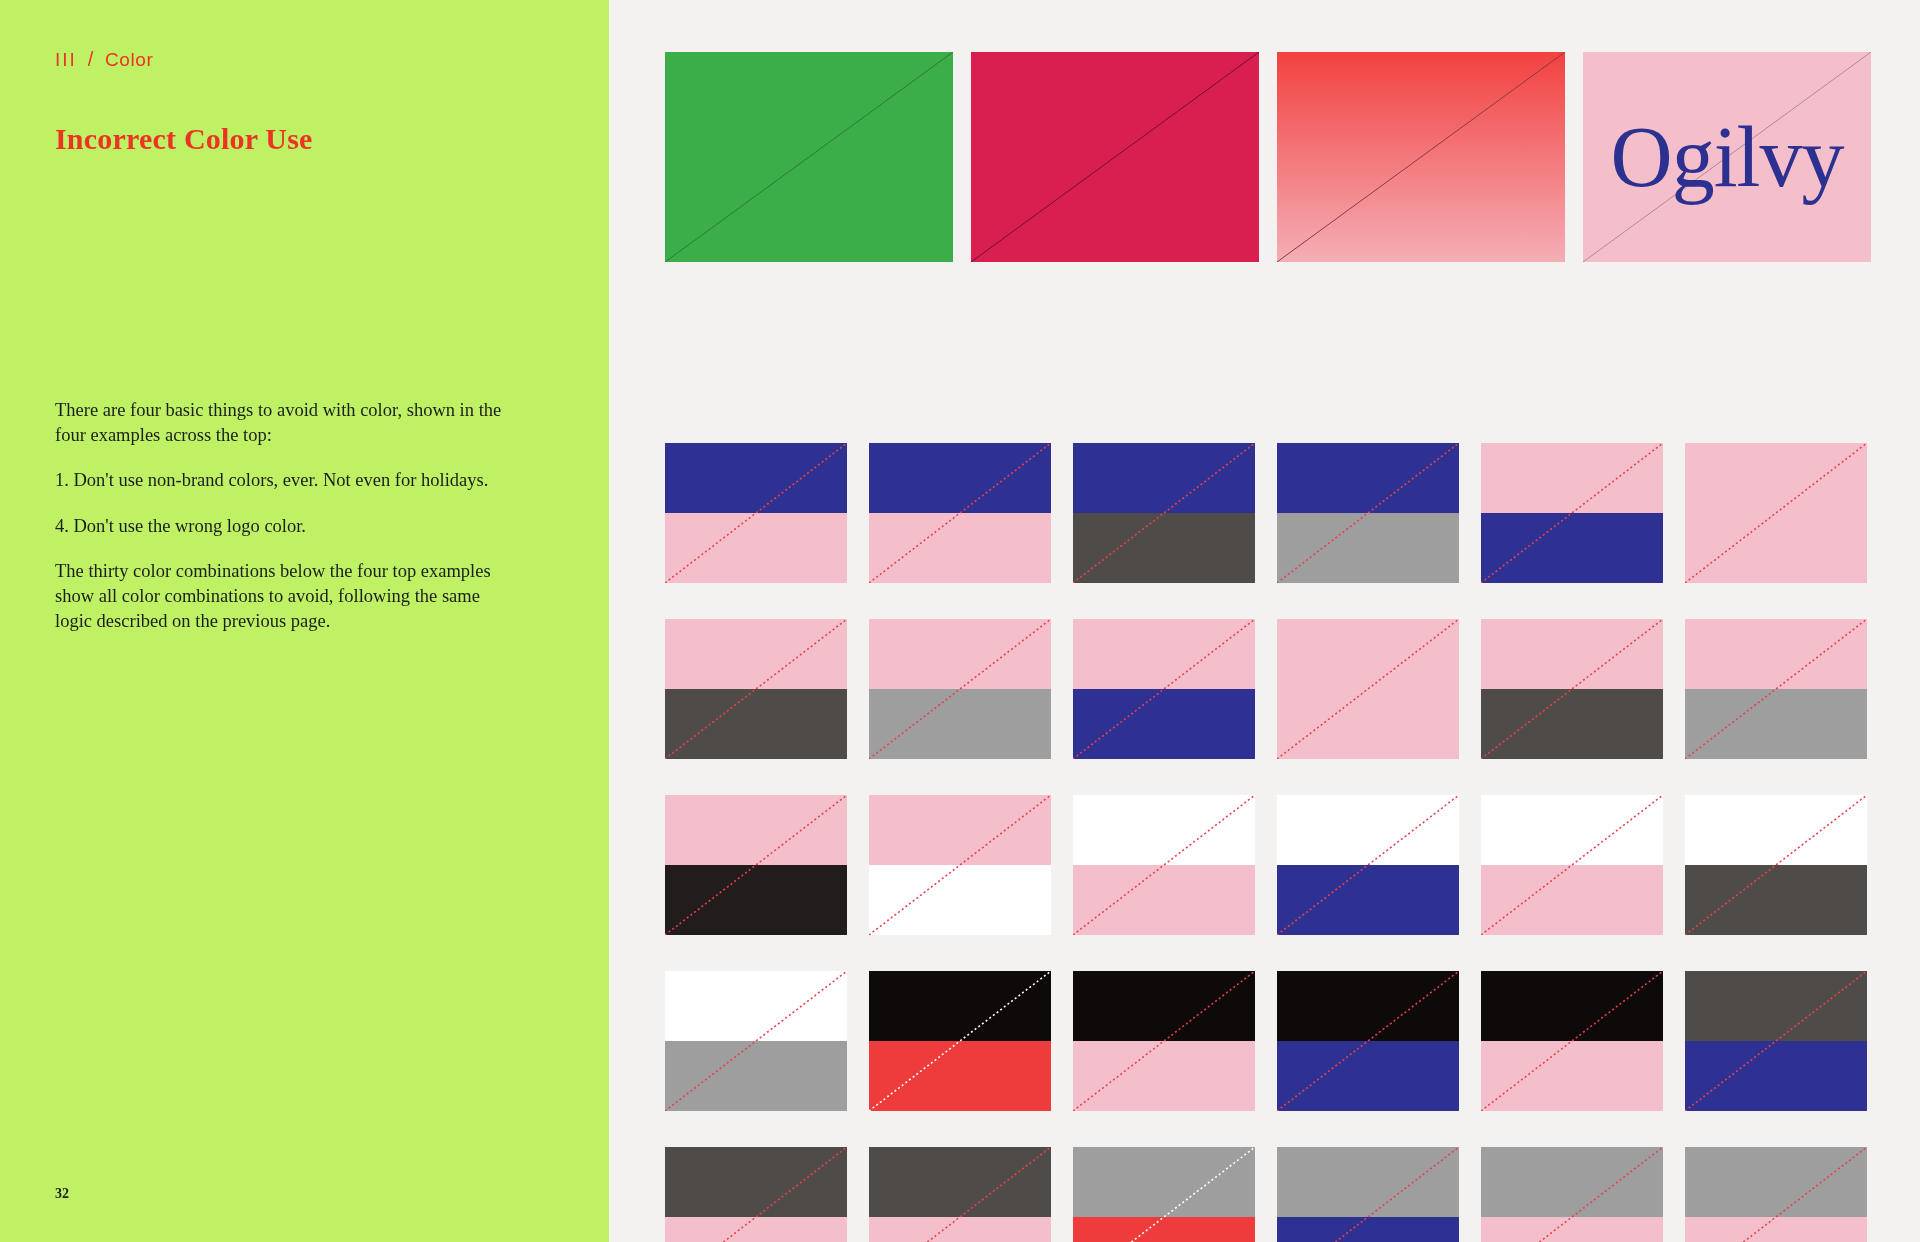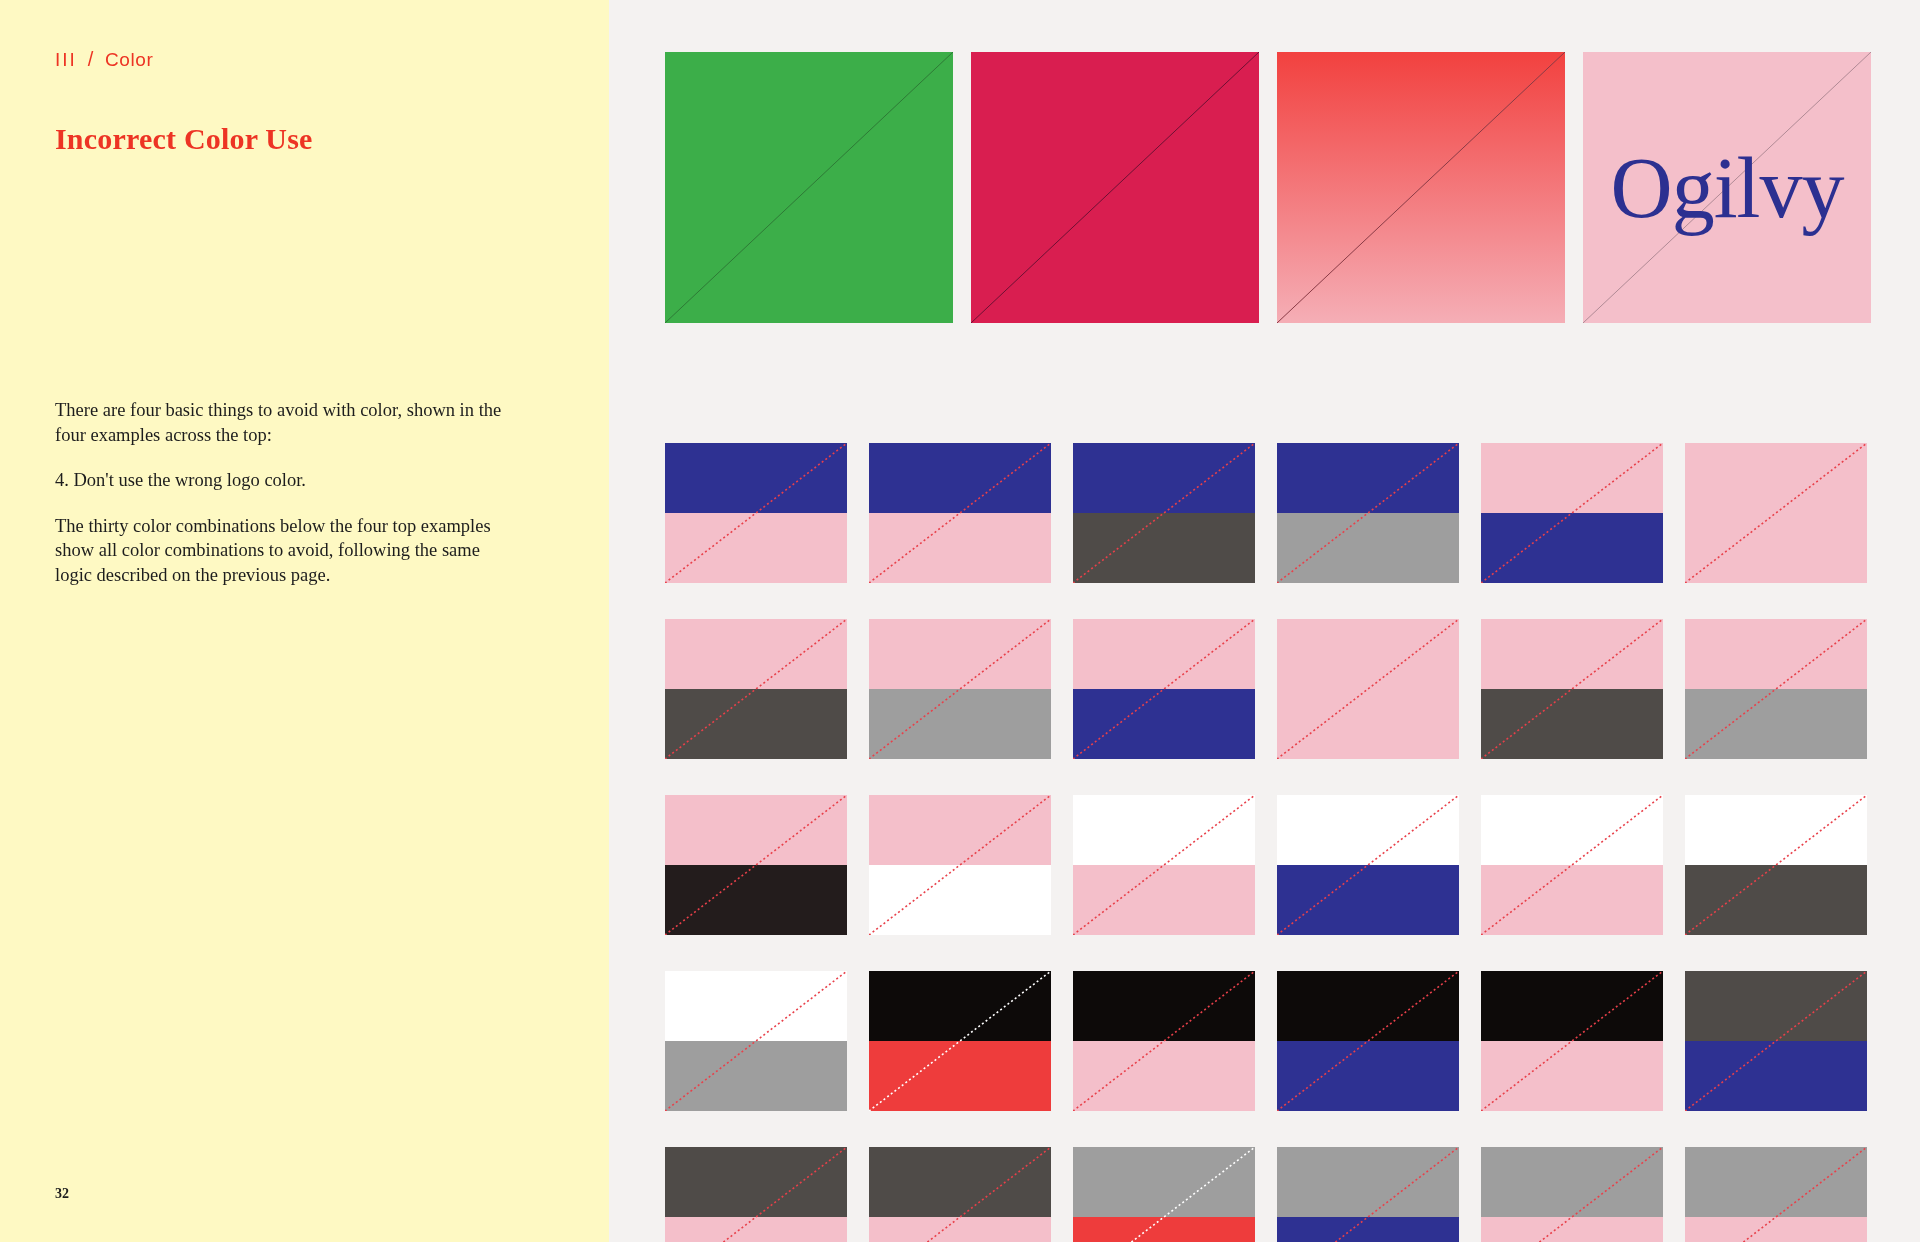--- a/index.html
+++ b/index.html
@@ -18,21 +18,21 @@
     width: 1920px;
     height: 1242px;
     display: flex;
   }
 
   
   .left-panel {
     position: relative;
     width: 609px;
     height: 1242px;
-    background: #fef9c3;
+    background: #bef264;
     flex: 0 0 609px;
   }
   .breadcrumb {
     position: absolute;
     left: 55px;
     top: 48px;
     color: #ED3424;
     font-family: "Liberation Sans", sans-serif;
     font-size: 19px;
     letter-spacing: 0.5px;
@@ -95,21 +95,21 @@
   .top-examples {
     position: absolute;
     left: 56px;
     top: 52px;
     display: flex;
     gap: 18px;
   }
   .top-swatch {
     position: relative;
     width: 288px;
-    height: 271px;
+    height: 210px;
     overflow: hidden;
   }
   .top-swatch .diag {
     position: absolute;
     inset: 0;
     width: 100%;
     height: 100%;
     display: block;
   }
   .logo-wrap {
@@ -172,20 +172,21 @@
     <div class="breadcrumb">
       <span class="bc-num">III</span>
       <span class="bc-sep">/</span>
       <span class="bc-label">Color</span>
     </div>
 
     <div class="page-title">Incorrect Color Use</div>
 
     <div class="body-copy">
       <p>There are four basic things to avoid with color, shown in the four examples across the top:</p>
+      <p>1. Don't use non-brand colors, ever. Not even for holidays.</p>
       <p>4. Don't use the wrong logo color.</p>
       <p>The thirty color combinations below the four top examples show all color combinations to avoid, following the same logic described on the previous page.</p>
     </div>
 
     <div class="page-number">32</div>
   </div>
 
   <div class="right-panel">
 
     <div class="top-examples">

